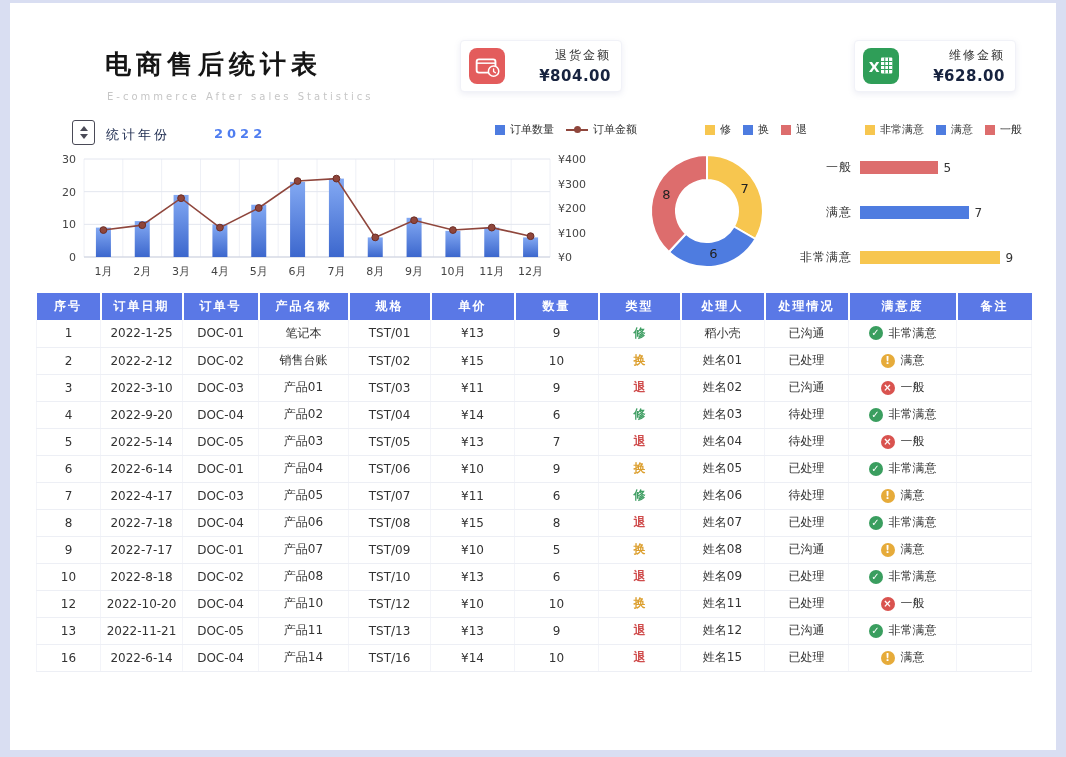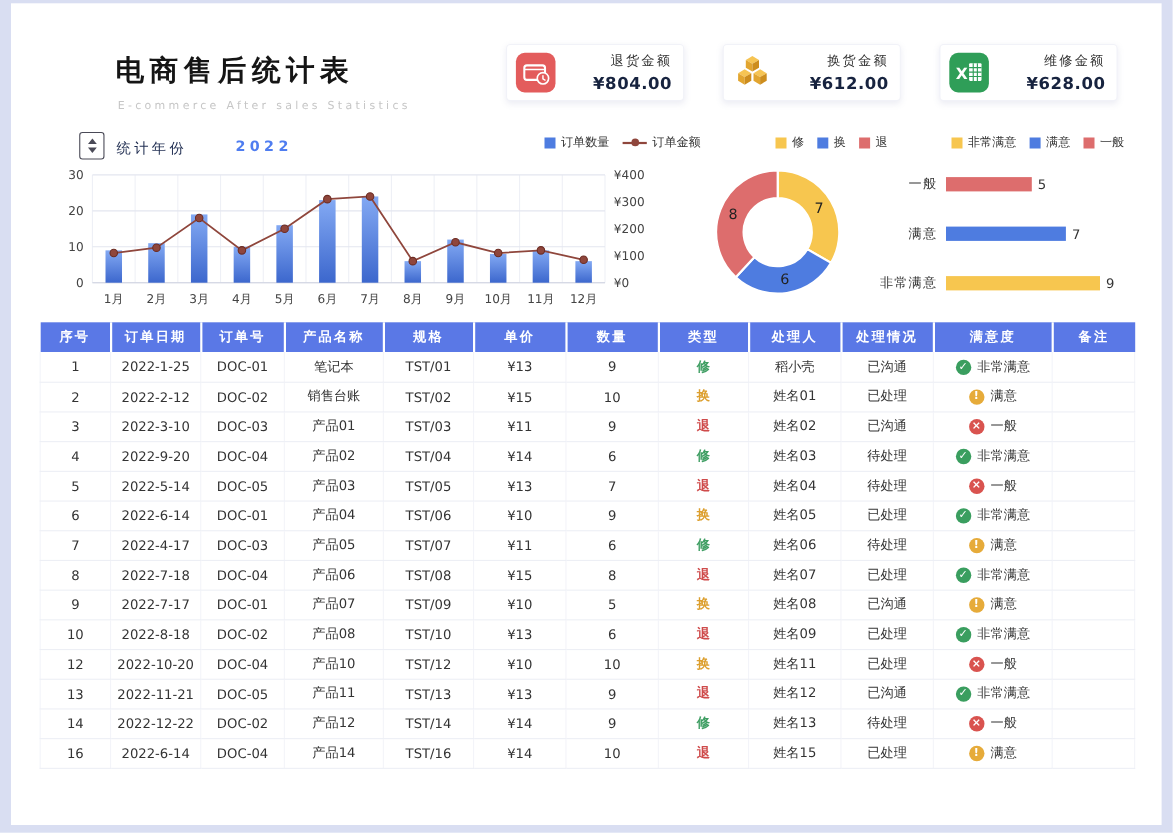--- a/index.html
+++ b/index.html
@@ -70,40 +70,20 @@
         <circle cx="24" cy="22.5" r="5.5" fill="#e35c5c" stroke="#fff" stroke-width="1.6"></circle>
         <path d="M24,20 L24,23 L26,24.2" stroke="#fff" stroke-width="1.4" fill="none" stroke-linecap="round"></path>
       </svg>
     </span>
     <div class="kpi-text">
       <div class="kpi-label">退货金额</div>
       <div class="kpi-value">¥804.00</div>
     </div>
   </div>
 
-  <div class="kpi" style="left:647px">
-    <span class="kpi-icon plain">
-      <svg width="34" height="34" viewBox="0 0 34 34">
-        <defs>
-          <g id="cube">
-            <path d="M6,0 L12,3.5 L6,7 L0,3.5 Z" fill="#f6c453"></path>
-            <path d="M0,3.5 L6,7 L6,14 L0,10.5 Z" fill="#e2a52f"></path>
-            <path d="M12,3.5 L6,7 L6,14 L12,10.5 Z" fill="#cd8d1d"></path>
-          </g>
-        </defs>
-        <use href="#cube" x="11" y="2"></use>
-        <use href="#cube" x="4" y="14"></use>
-        <use href="#cube" x="18" y="14"></use>
-      </svg>
-    </span>
-    <div class="kpi-text">
-      <div class="kpi-label">换货金额</div>
-      <div class="kpi-value">¥612.00</div>
-    </div>
-  </div>
 
   <div class="kpi" style="left:844px">
     <span class="kpi-icon green">
       <svg width="32" height="32" viewBox="0 0 34 34">
         <text x="4" y="23" font-size="15" font-weight="bold" fill="#fff">X</text>
         <rect x="17" y="8" width="12" height="17" rx="1" fill="#fff"></rect>
         <path d="M17,12.2 H29 M17,16.5 H29 M17,20.8 H29 M21,8 V25 M25,8 V25" stroke="#2f9e58" stroke-width="1.1"></path>
       </svg>
     </span>
     <div class="kpi-text">
@@ -490,37 +470,20 @@
           <td><span class="type-cell" style="color: rgb(207, 75, 75);">退</span></td>
           <td>姓名12</td>
           <td>已沟通</td>
           <td><span class="sat">
               <span class="sat-ic" style="background: rgb(58, 158, 95);">✓</span>
               <span>非常满意</span>
             </span></td>
           <td></td>
         </tr>
         <tr>
-          <td>14</td>
-          <td>2022-12-22</td>
-          <td>DOC-02</td>
-          <td>产品12</td>
-          <td>TST/14</td>
-          <td>¥14</td>
-          <td>9</td>
-          <td><span class="type-cell" style="color: rgb(63, 158, 99);">修</span></td>
-          <td>姓名13</td>
-          <td>待处理</td>
-          <td><span class="sat">
-              <span class="sat-ic" style="background: rgb(217, 83, 79);">×</span>
-              <span>一般</span>
-            </span></td>
-          <td></td>
-        </tr>
-        <tr>
           <td>16</td>
           <td>2022-6-14</td>
           <td>DOC-04</td>
           <td>产品14</td>
           <td>TST/16</td>
           <td>¥14</td>
           <td>10</td>
           <td><span class="type-cell" style="color: rgb(207, 75, 75);">退</span></td>
           <td>姓名15</td>
           <td>已处理</td>

